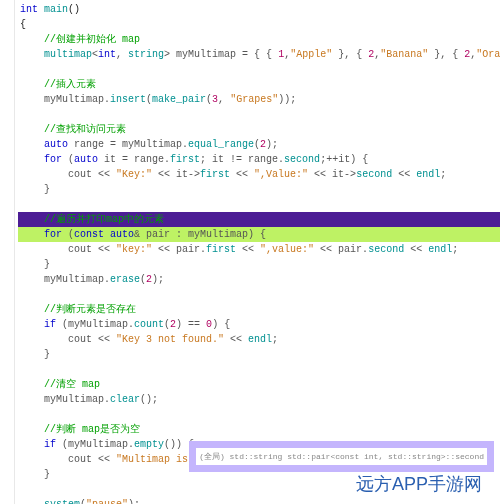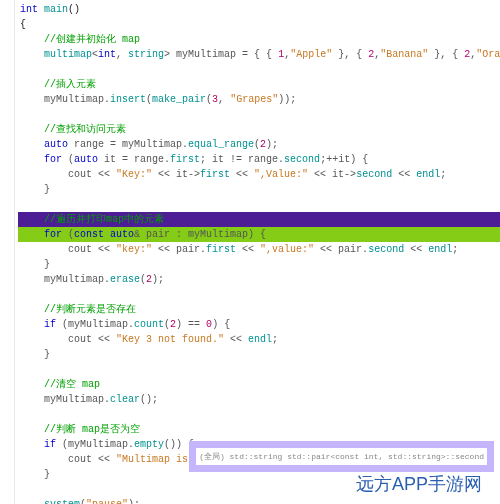--- a/index.html
+++ b/index.html
@@ -6,21 +6,21 @@
 body{width:500px;height:504px;background:#fff;font-family:Consolas,"Courier New",monospace;font-size:10px;line-height:15px;overflow:hidden;position:relative}
 .gutter{position:absolute;left:0;top:0;width:14px;height:100%;border-right:1px solid #e8e8e8}
 .code{padding:2px 0 0 18px;white-space:pre}
 .k{color:#0000cc}
 .t{color:#009090}
 .s{color:#c87820}
 .c{color:#00a000}
 .n{color:#b00060}
 .p{color:#555}
 .hl1{background:#4c1d95}
-.hl2{background:#84cc16}
+.hl2{background:#bef264}
 .line{display:block;padding-left:2px}
 .brace{color:#222}
 .watermark{position:absolute;right:18px;bottom:12px;font-family:'Microsoft YaHei',sans-serif;font-size:18px;color:#2a5fb0;font-weight:500}
 .tooltip{position:absolute;right:6px;bottom:32px;border:7px solid #c4b5fd;background:#fff;font-size:8px;color:#888;padding:1px 3px}
 </style>
 </head>
 <body>
 
 <div class="gutter"></div>
 <div class="code" id="code-container"><span class="line "><span class="k">int </span><span class="t">main</span><span class="brace">()</span>

